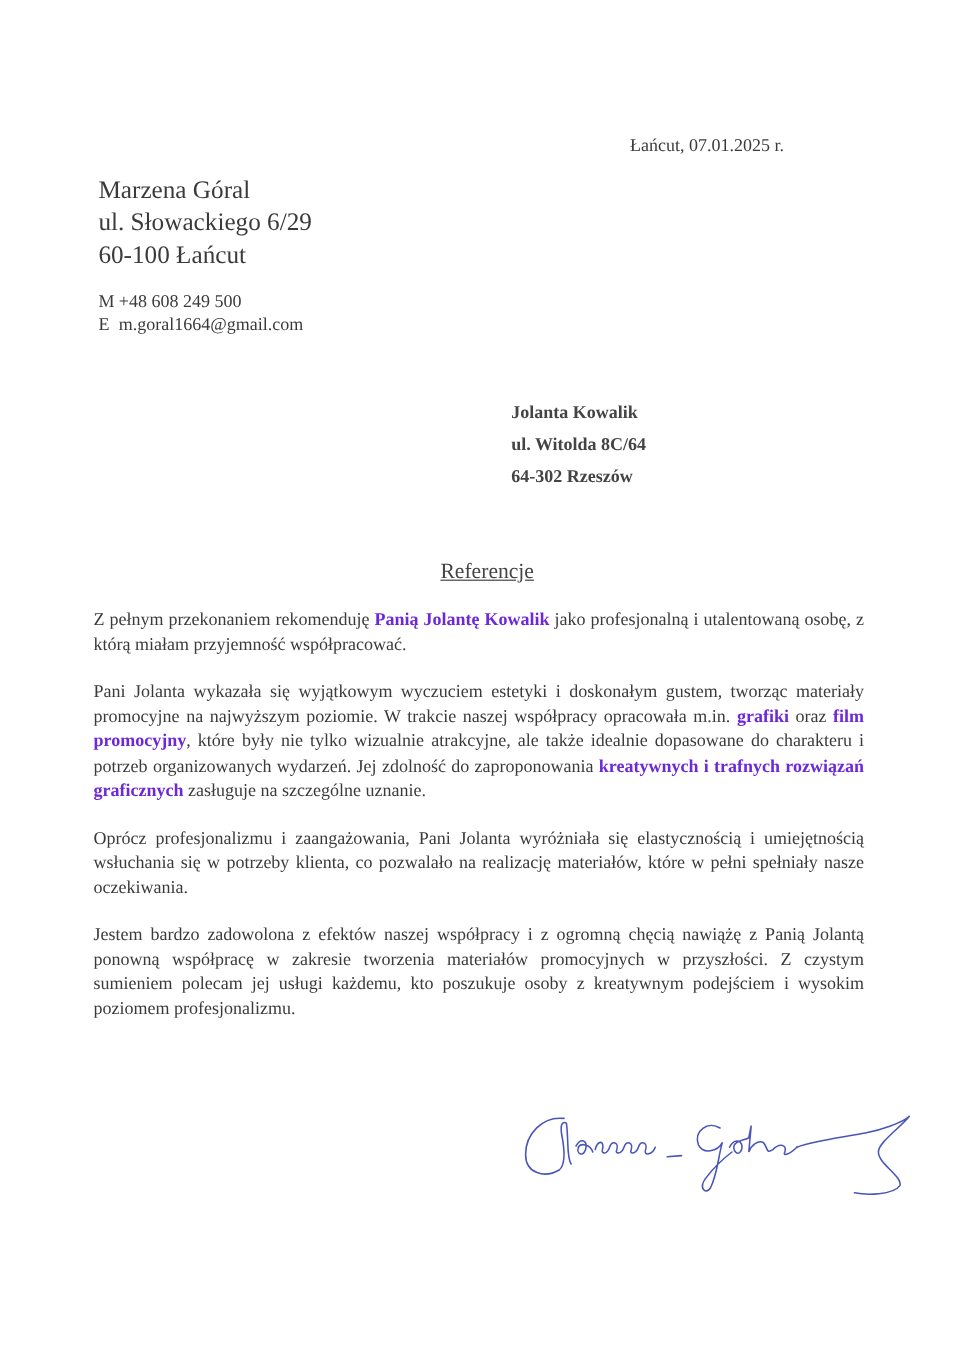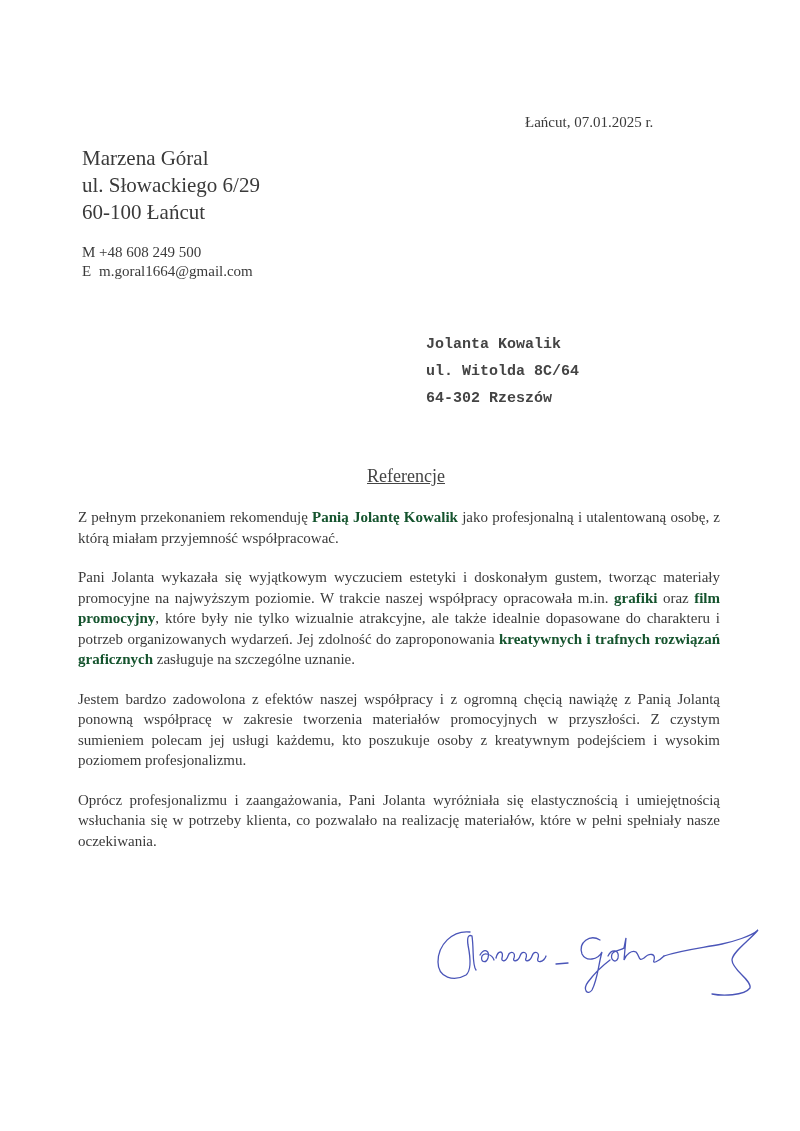--- a/index.html
+++ b/index.html
@@ -3,25 +3,25 @@
   <meta charset="utf-8">
   <style>
     html, body { margin: 0; padding: 0; background: #ffffff; }
     body { width: 800px; height: 1131px; position: relative; overflow: hidden;
            font-family: "Liberation Serif", "DejaVu Serif", serif; color: #3a3a3a; }
     .abs { position: absolute; }
     .date { left: 525px; top: 114px; font-size: 15px; }
     .sender { left: 82px; top: 145px; font-size: 21px; line-height: 27px; }
     .contact { left: 82px; top: 243px; font-size: 15px; line-height: 19px; }
     .contact .lbl { display: inline-block; width: 17px; }
-    .recipient { left: 426px; top: 331px; font-size: 15px; line-height: 27px; font-weight: bold; color: #444; font-family: Liberation Mono, monospace; }
+    .recipient { left: 426px; top: 331px; font-size: 15px; line-height: 27px; font-weight: bold; color: #444; }
     .title { left: 0; width: 740px; top: 466px; text-align: center; font-size: 18px; text-decoration: underline; color: #444; margin-left: 36px; }
     .body { left: 78px; top: 507px; width: 642px; font-size: 15px; line-height: 20.5px; text-align: justify; }
     .body p { margin: 0 0 19px 0; }
-    .body b { color: #14532d; }
+    .body b { color: #6d28d9; }
     .signature { left: 432px; top: 920px; width: 340px; height: 80px; }
   </style>
 </head>
 <body>
 
 <div class="abs date">Łańcut, 07.01.2025 r.</div>
 
 <div class="abs sender">
   <div>Marzena Góral</div>
   <div>ul. Słowackiego 6/29</div>
@@ -45,22 +45,22 @@
 
 <div class="abs title">Referencje</div>
 
 <div class="abs body">
   <p>
     <span>Z pełnym przekonaniem rekomenduję </span><b>Panią Jolantę Kowalik</b><span> jako profesjonalną i utalentowaną osobę, z którą miałam przyjemność współpracować.</span>
   </p>
   <p>
     <span>Pani Jolanta wykazała się wyjątkowym wyczuciem estetyki i doskonałym gustem, tworząc materiały promocyjne na najwyższym poziomie. W trakcie naszej współpracy opracowała m.in. </span><b>grafiki</b><span> oraz </span><b>film promocyjny</b><span>, które były nie tylko wizualnie atrakcyjne, ale także idealnie dopasowane do charakteru i potrzeb organizowanych wydarzeń. Jej zdolność do zaproponowania </span><b>kreatywnych i trafnych rozwiązań graficznych</b><span> zasługuje na szczególne uznanie.</span>
   </p>
+  <p>Oprócz profesjonalizmu i zaangażowania, Pani Jolanta wyróżniała się elastycznością i umiejętnością wsłuchania się w potrzeby klienta, co pozwalało na realizację materiałów, które w pełni spełniały nasze oczekiwania.</p>
   <p>Jestem bardzo zadowolona z efektów naszej współpracy i z ogromną chęcią nawiążę z Panią Jolantą ponowną współpracę w zakresie tworzenia materiałów promocyjnych w przyszłości. Z czystym sumieniem polecam jej usługi każdemu, kto poszukuje osoby z kreatywnym podejściem i wysokim poziomem profesjonalizmu.</p>
-  <p>Oprócz profesjonalizmu i zaangażowania, Pani Jolanta wyróżniała się elastycznością i umiejętnością wsłuchania się w potrzeby klienta, co pozwalało na realizację materiałów, które w pełni spełniały nasze oczekiwania.</p>
 </div>
 
 <div class="abs signature">
   <svg width="340" height="80" viewBox="0 0 340 80" fill="none" stroke="#4a55b8" stroke-width="1.3" stroke-linecap="round">
     <path d="M38 12 C20 10 6 25 6 42 C6 58 22 62 34 55 C40 50 38 35 36 25 C35 18 36 14 40 16 C42 30 40 45 44 50"></path>
     <path d="M48 35 C52 28 58 30 56 38 C54 44 48 42 50 36 C52 32 60 34 62 40"></path>
     <path d="M64 38 C66 30 72 30 70 38 C69 42 74 42 76 36 C78 30 84 32 82 38 C80 42 86 42 88 36 C90 30 96 32 94 38 C92 42 98 42 100 36 C102 30 108 32 106 38 C104 44 112 42 114 36"></path>
     <path d="M124 44 L136 43"></path>
     <path d="M168 20 C158 14 146 22 150 34 C154 42 166 40 170 32 C166 46 166 58 160 70 C156 76 150 70 156 62 C162 54 170 46 178 40"></path>
     <path d="M176 36 C180 28 188 30 186 38 C184 44 178 40 180 34 C182 30 190 30 192 28 L194 18 L192 40 C194 34 200 30 204 32 C208 36 206 42 212 38 C218 32 224 34 222 40 C220 44 226 42 232 36"></path>

